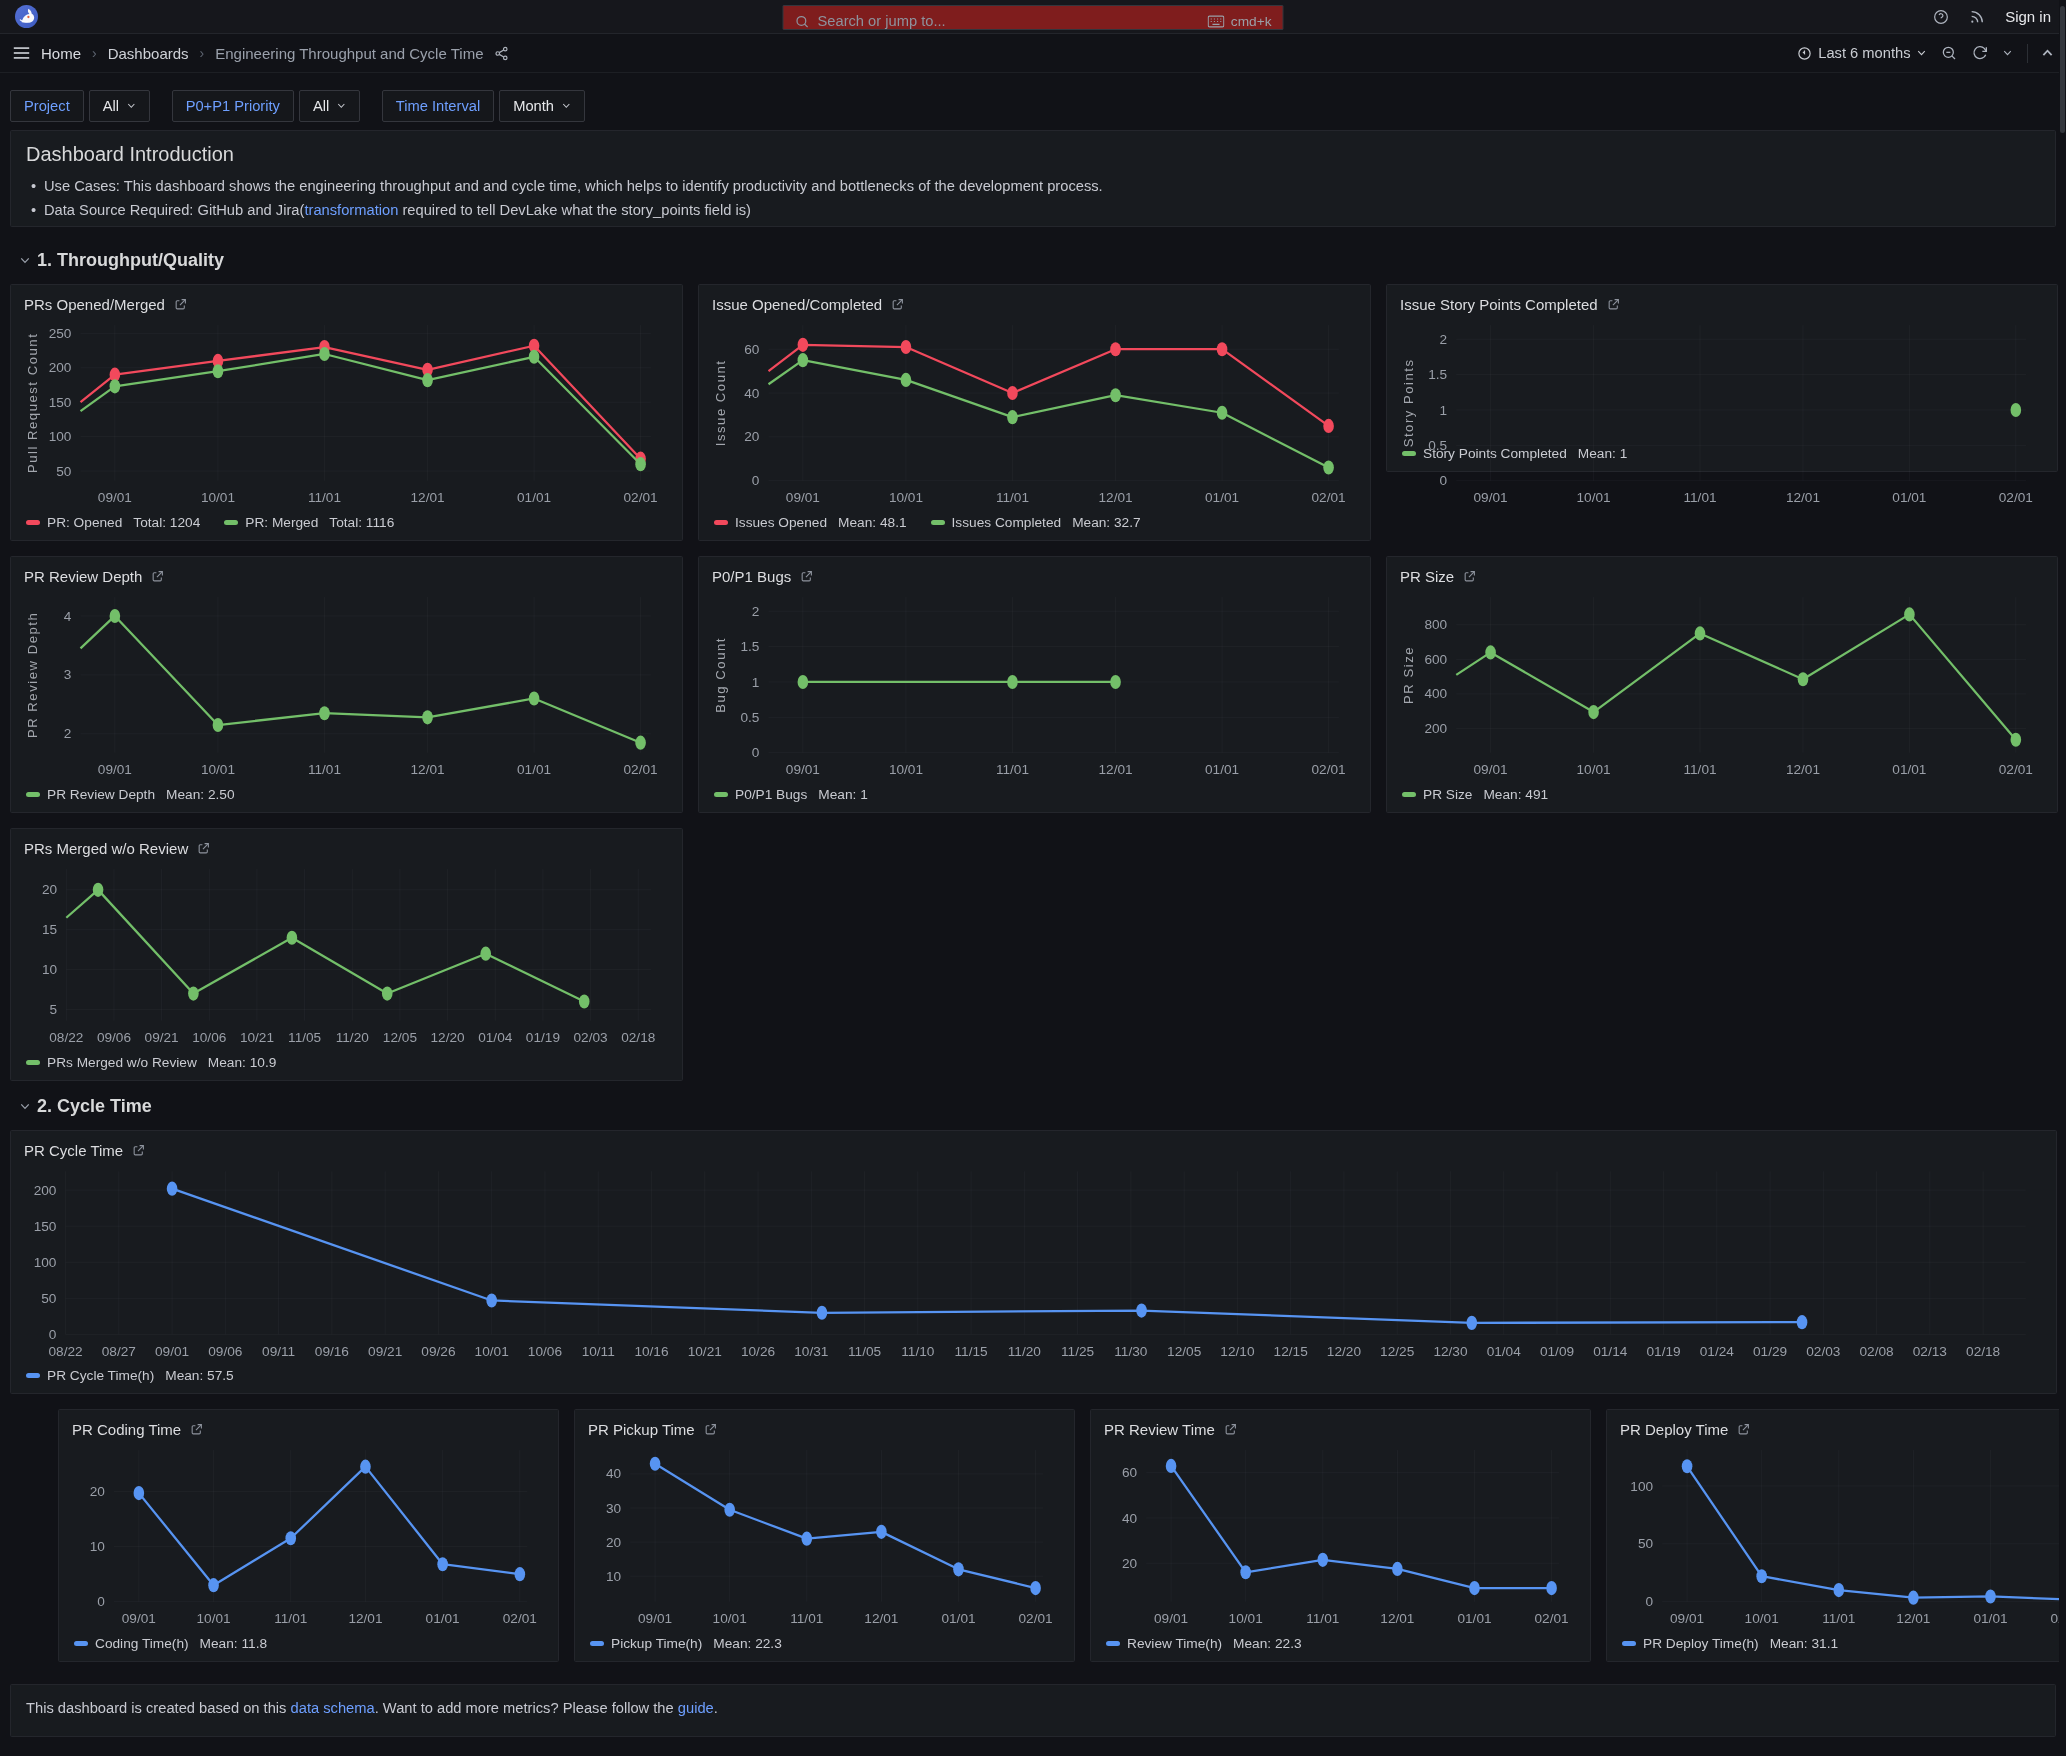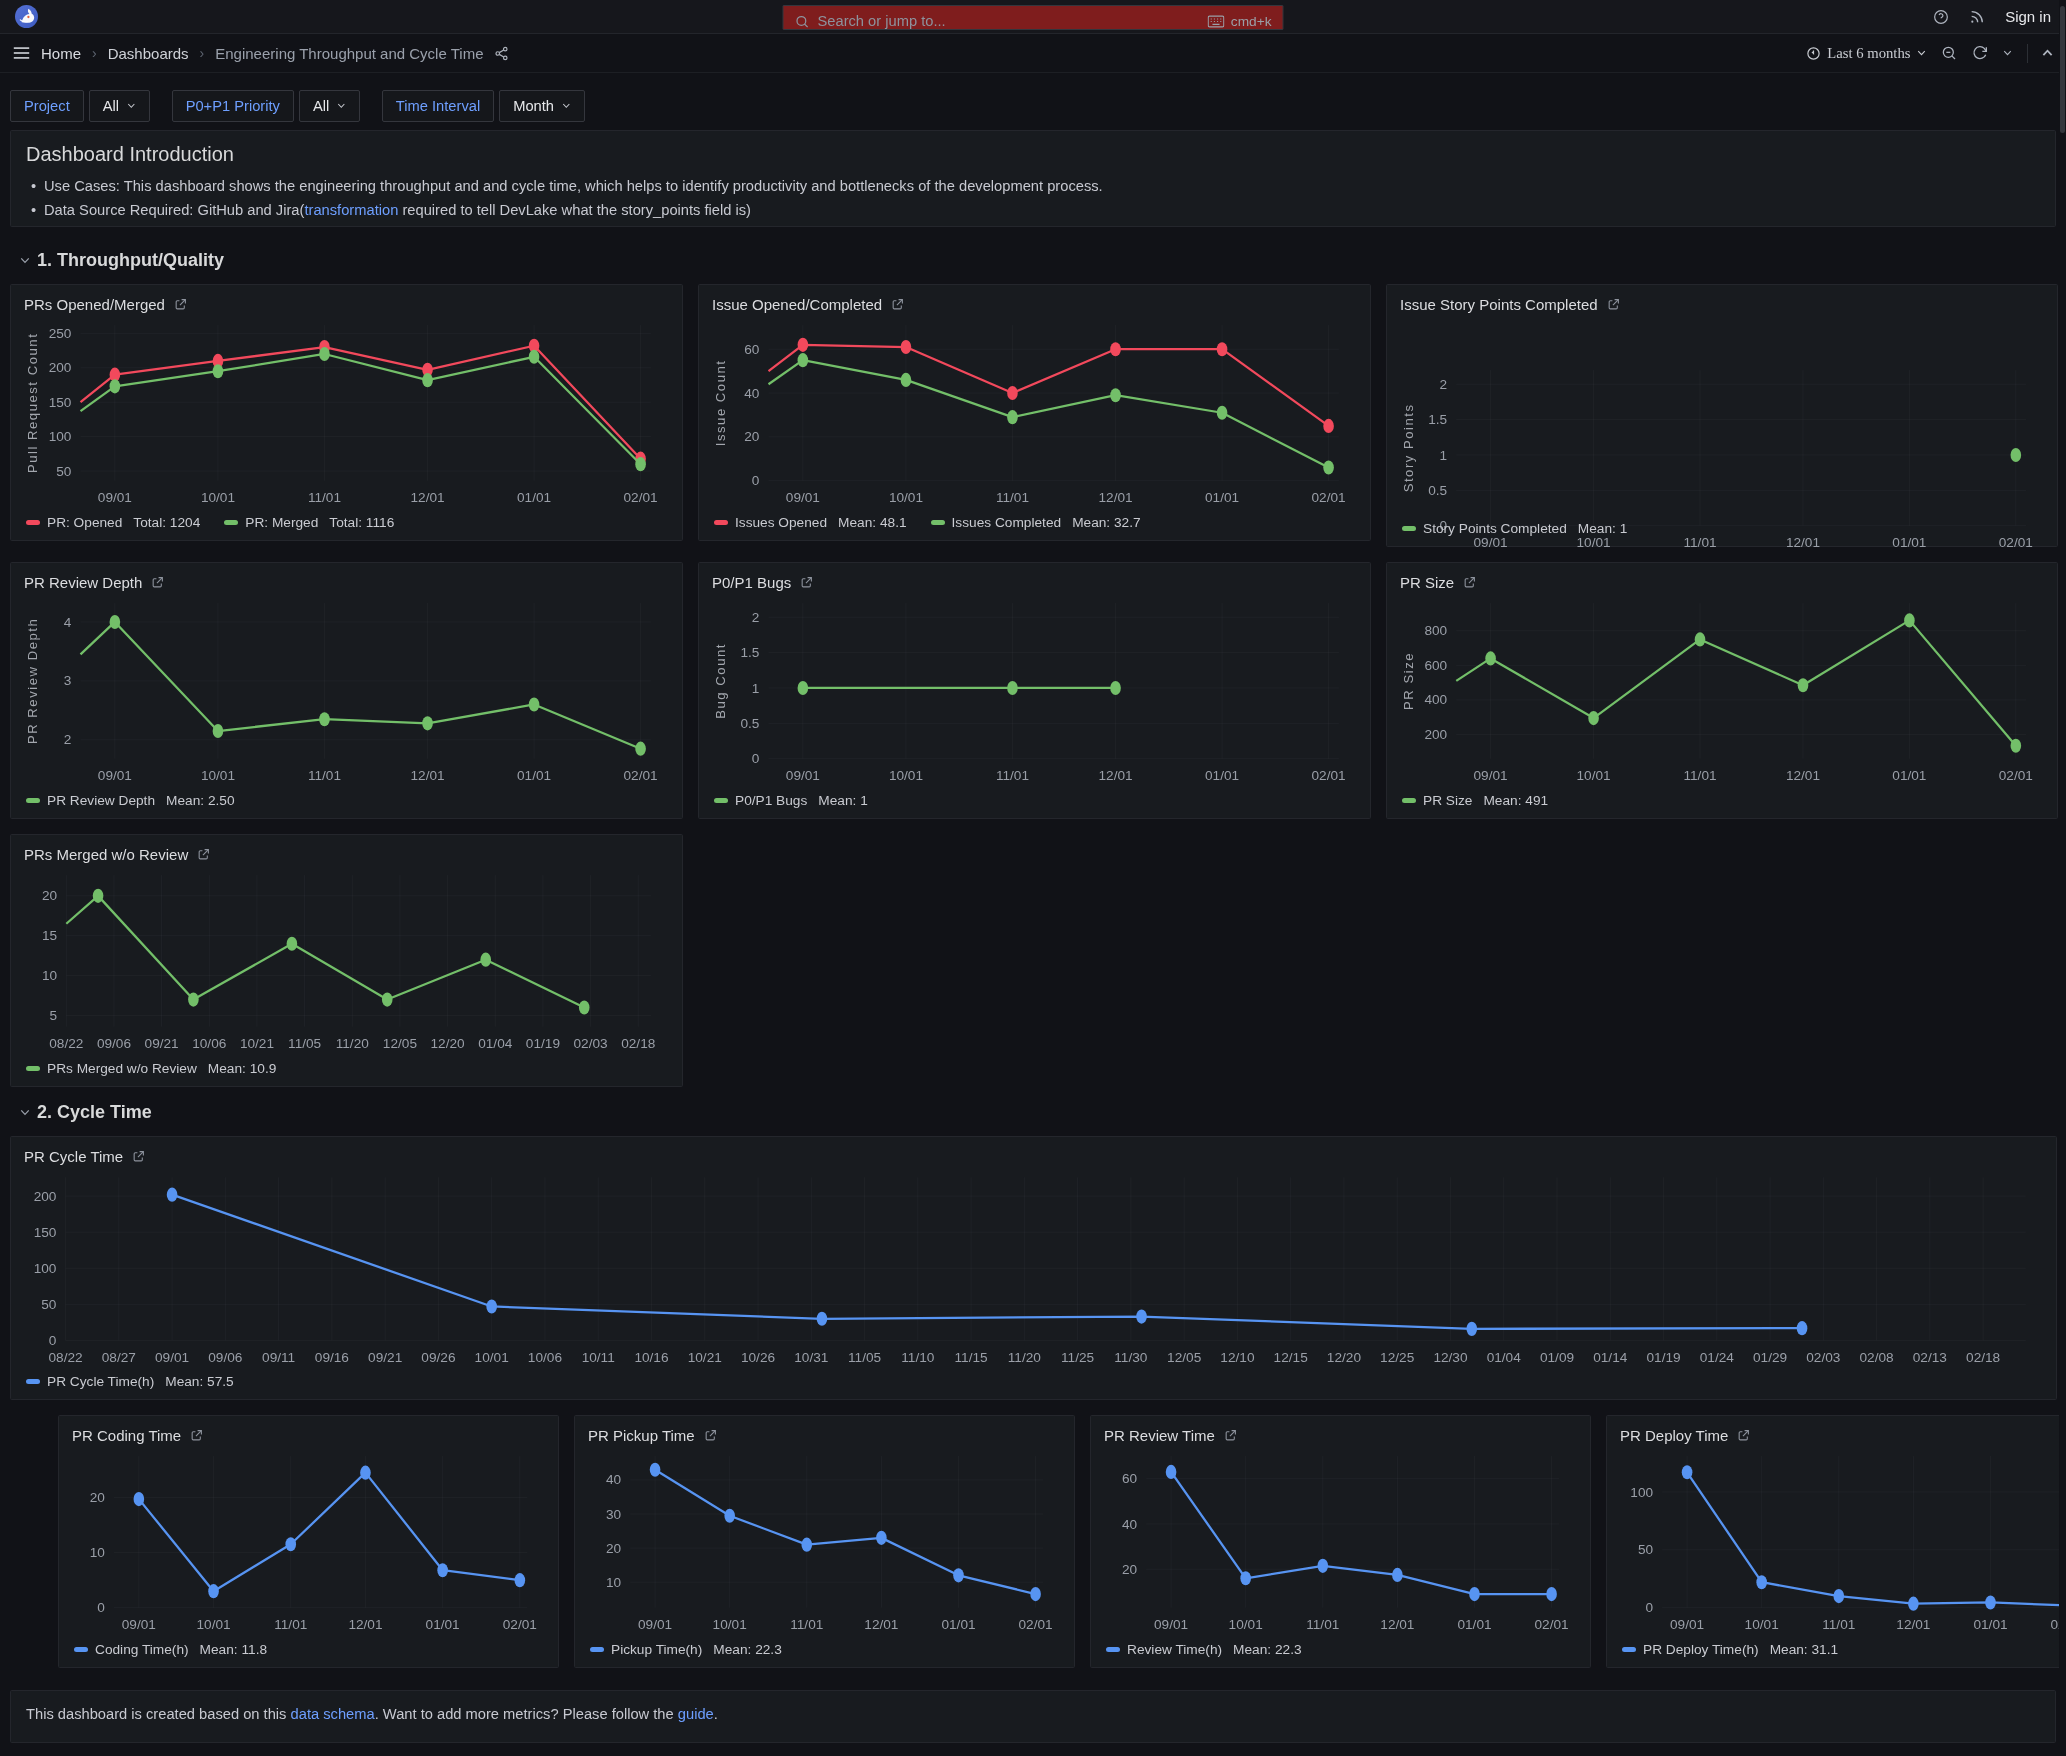--- a/index.html
+++ b/index.html
@@ -21,21 +21,21 @@
   .signin { color:#e8e9ec; font-size:15px; cursor:pointer; }
 
   
   .navbar { height:39px; display:flex; align-items:center; padding:0 13px; gap:11px;
     border-bottom:0.5px solid #1d1f24; background:#111217; }
   .crumb { font-size:15px; cursor:pointer; }
   .crumb.home { color:#d9dbe0; }
   .crumb.mid { color:#ced1d7; }
   .crumb.cur { color:#9aa0ab; cursor:default; }
   .crumb-sep { color:#5d6470; font-size:14px; }
-  .nav-right { margin-left:auto; display:flex; align-items:center; gap:15px; color:#aeb4bf;font-family:Liberation Serif, serif; }
+  .nav-right { margin-left:auto; display:flex; align-items:center; gap:15px; color:#aeb4bf; }
   .timerange { display:flex; align-items:center; gap:6px; font-size:14.7px; color:#c9ccd2; cursor:pointer; }
   .vdiv { width:0.5px; height:19px; background:#2c2f35; }
   .iconbtn { cursor:pointer; color:#aeb4bf; display:flex; align-items:center; }
 
   
   .filters { display:flex; gap:22px; margin:17px 10px 0; }
   .fgroup { display:flex; gap:5px; }
   .fbox { height:32px; border:0.5px solid #34363d; border-radius:2px; background:#15171b;
     display:flex; align-items:center; padding:0 13px; font-size:14.7px; }
   .fbox.flabel { color:#6e9fff; font-weight:500; cursor:default; }
@@ -354,21 +354,21 @@
             <span>Issues Opened</span>
             <span class="legend-stat">Mean: 48.1</span>
           </span>
           <span class="legend-item">
             <span class="swatch" style="background: rgb(115, 191, 105);"></span>
             <span>Issues Completed</span>
             <span class="legend-stat">Mean: 32.7</span>
           </span>
         </div>
       </div>
-      <div class="panel chart-panel" style="height: 263px; gap: 45px;">
+      <div class="panel chart-panel" style="height: 188px;">
         <div class="panel-head">
           <span class="panel-title">Issue Story Points Completed</span>
           <svg width="13" height="13" viewBox="0 0 24 24" fill="none" stroke="currentColor" stroke-width="2" class="ext-icon">
             <path d="M10 5H6a2 2 0 0 0-2 2v11a2 2 0 0 0 2 2h11a2 2 0 0 0 2-2v-4"></path>
             <polyline points="14 3 21 3 21 10"></polyline>
             <line x1="20" y1="4" x2="11" y2="13"></line>
           </svg>
         </div>
         <div class="chart-box">
           <svg width="648" height="194" viewBox="0 0 1280 384">

